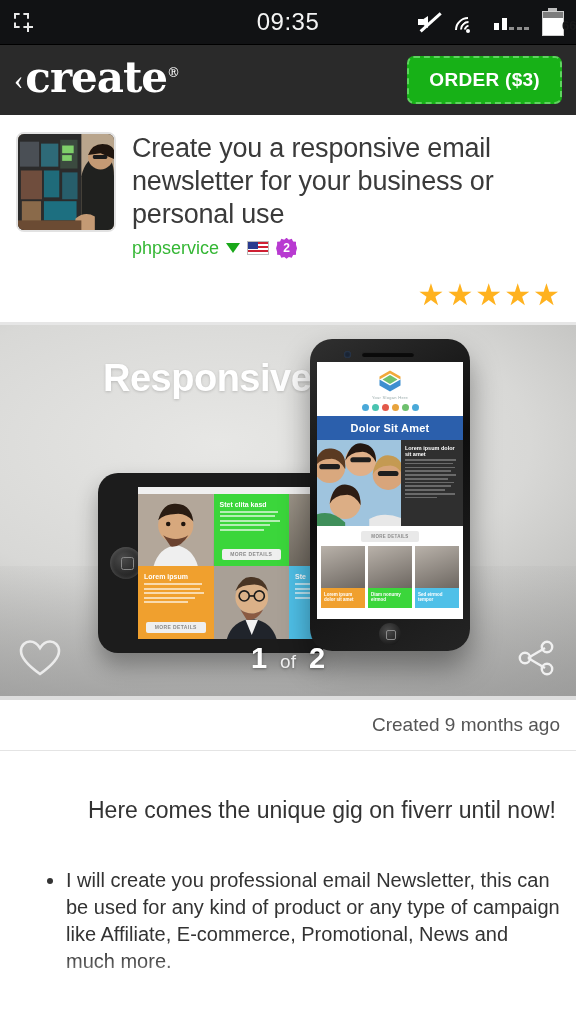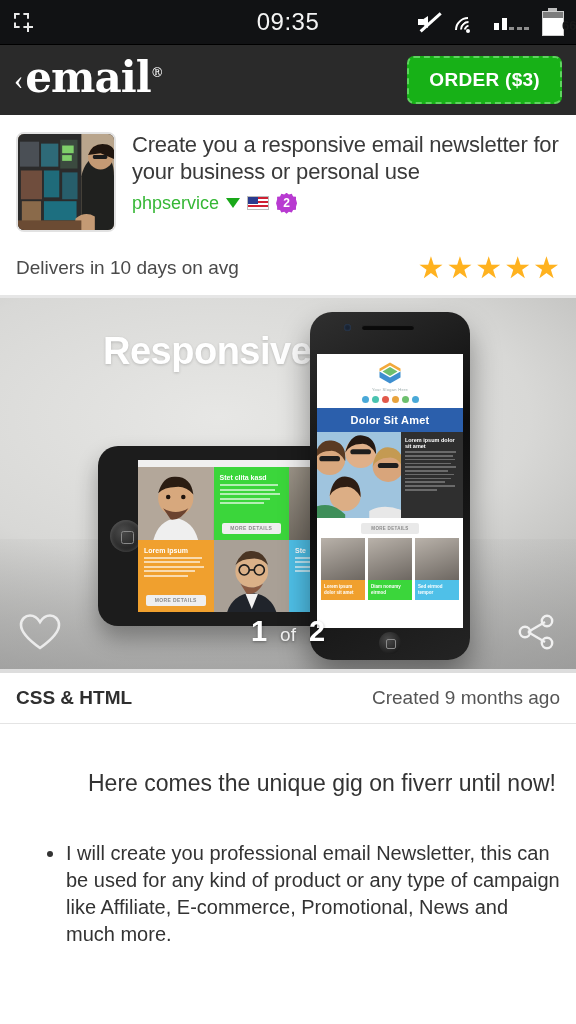--- a/index.html
+++ b/index.html
@@ -117,21 +117,21 @@
     display:flex; padding:17px 16px 12px 16px; gap:16px;
     background:#fff;
   }
   .thumb {
     width:100px; height:100px; border-radius:8px; flex:0 0 100px;
     border:2px solid #e2e2e2; overflow:hidden; position:relative;
     background:#2e2a27;
   }
   .thumb svg { display:block; width:100%; height:100%; }
   .gig-title {
-    font-size:22px; line-height:1.22; color:#3a3a3a; font-weight:normal;
+    font-size:27px; line-height:1.22; color:#3a3a3a; font-weight:normal;
     letter-spacing:-0.2px;
   }
   .seller-row { display:flex; align-items:center; gap:7px; margin-top:7px; }
   .seller-name { color:#35b735; font-size:18px; }
   .caret-down {
     width:0;height:0;border-style:solid;border-width:10px 7px 0 7px;
     border-color:#19a819 transparent transparent transparent;
   }
   .flag {
     width:22px;height:14px;position:relative;overflow:hidden;
@@ -220,23 +220,23 @@
   .cell .btn {
     position:absolute; left:8px; right:8px; bottom:6px; height:11px;
     background:#efefef; border-radius:2px; color:#8a8a8a;
     font-size:5px; font-weight:bold; text-align:center; line-height:11px;
     letter-spacing:0.4px;
   }
   .face-svg { position:absolute; inset:0; width:100%; height:100%; }
 
   
   .phone {
-    position:absolute; left:310px; top:14px; width:160px; height:348px;
+    position:absolute; left:310px; top:14px; width:160px; height:312px;
     background: linear-gradient(150deg,#303030 0%, #0d0d0d 45%, #242424 100%);
-    border-radius:22px; padding:42px 7px 32px 7px;
+    border-radius:22px; padding:23px 7px 32px 7px;
     box-shadow:0 16px 30px rgba(0,0,0,0.4);
   }
   .phone .cam {
     position:absolute; left:34px; top:12px; width:7px; height:7px;
     border-radius:50%; background:#1a2433;
     box-shadow: inset 0 0 2px #3b5170;
   }
   .phone .spk {
     position:absolute; left:52px; top:13px; width:52px; height:5px;
     border-radius:3px; background:#0a0a0a;
@@ -359,21 +359,21 @@
         <div class="cap"></div>
           <div class="shell"></div>
           <div class="lvl"></div>
         <div class="num">66</div>
       </div>
     </div>
   </div>
 
   <div class="navbar">
     <div class="back-chev">‹</div>
-    <div class="brand"><span>email</span><sup>®</sup></div>
+    <div class="brand"><span>create</span><sup>®</sup></div>
     <div class="order-btn">ORDER ($3)</div>
   </div>
 
   <div class="gig-head">
     <div class="thumb">
       <svg viewBox="0 0 100 100" preserveAspectRatio="none">
         <rect x="0" y="0" width="100" height="100" fill="#b9a58c"></rect>
         <rect x="0" y="0" width="66" height="100" fill="#2b2b2b"></rect>
         <rect x="2" y="8" width="20" height="26" fill="#4a4f55"></rect>
         <rect x="24" y="10" width="18" height="24" fill="#2e6a78"></rect>
@@ -412,21 +412,20 @@
         </div>
         <div class="lvl-badge">
           <div class="star-burst"></div>
           <span>2</span>
         </div>
       </div>
     </div>
   </div>
 
   <div class="delivers">
-    <div class="txt">Delivers in 10 days on avg</div>
     <div class="stars">
       <span>★</span>
       <span>★</span>
       <span>★</span>
       <span>★</span>
       <span>★</span>
     </div>
   </div>
 
   <div class="gallery">
@@ -604,21 +603,20 @@
           <line x1="14" y1="20" x2="31" y2="30" stroke="#f0f0f0" stroke-width="2.4"></line>
           <circle cx="11" cy="20" r="5.2" fill="none" stroke="#f0f0f0" stroke-width="2.4"></circle>
           <circle cx="33" cy="9" r="5.2" fill="none" stroke="#f0f0f0" stroke-width="2.4"></circle>
           <circle cx="33" cy="31" r="5.2" fill="none" stroke="#f0f0f0" stroke-width="2.4"></circle>
         </svg>
       </div>
     </div>
   </div>
 
   <div class="meta">
-    <div class="cat">CSS &amp; HTML</div>
     <div class="created">Created 9 months ago</div>
   </div>
 
   <div class="desc">
     <div class="intro">Here comes the unique gig on fiverr until now!</div>
     <ul>
       <li>I will create you professional email Newsletter, this can be used for any kind of product or any type of campaign like Affiliate, E-commerce, Promotional, News and much more.</li>
     </ul>
   </div>
 

